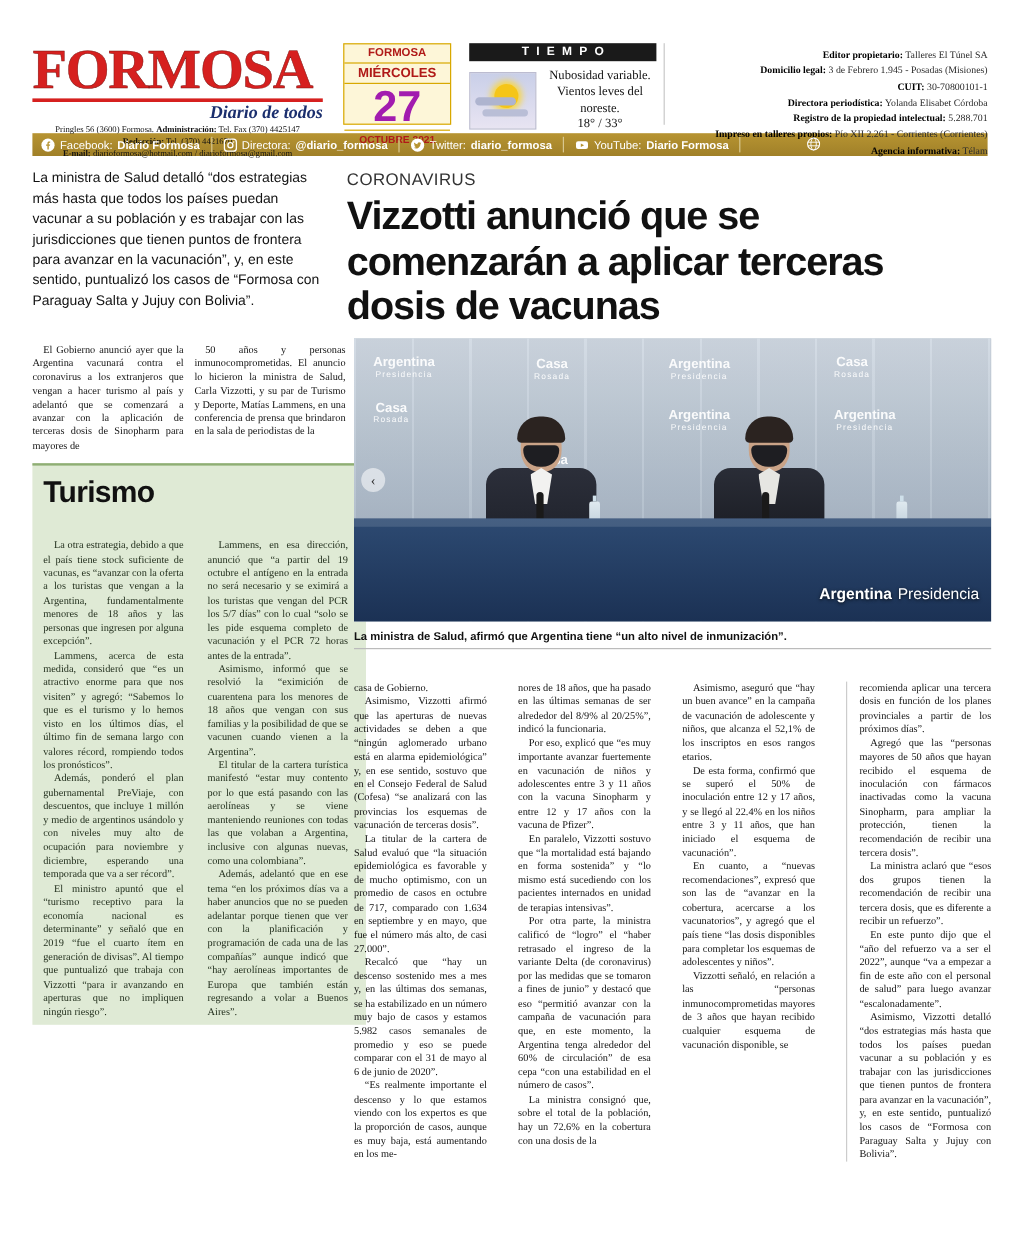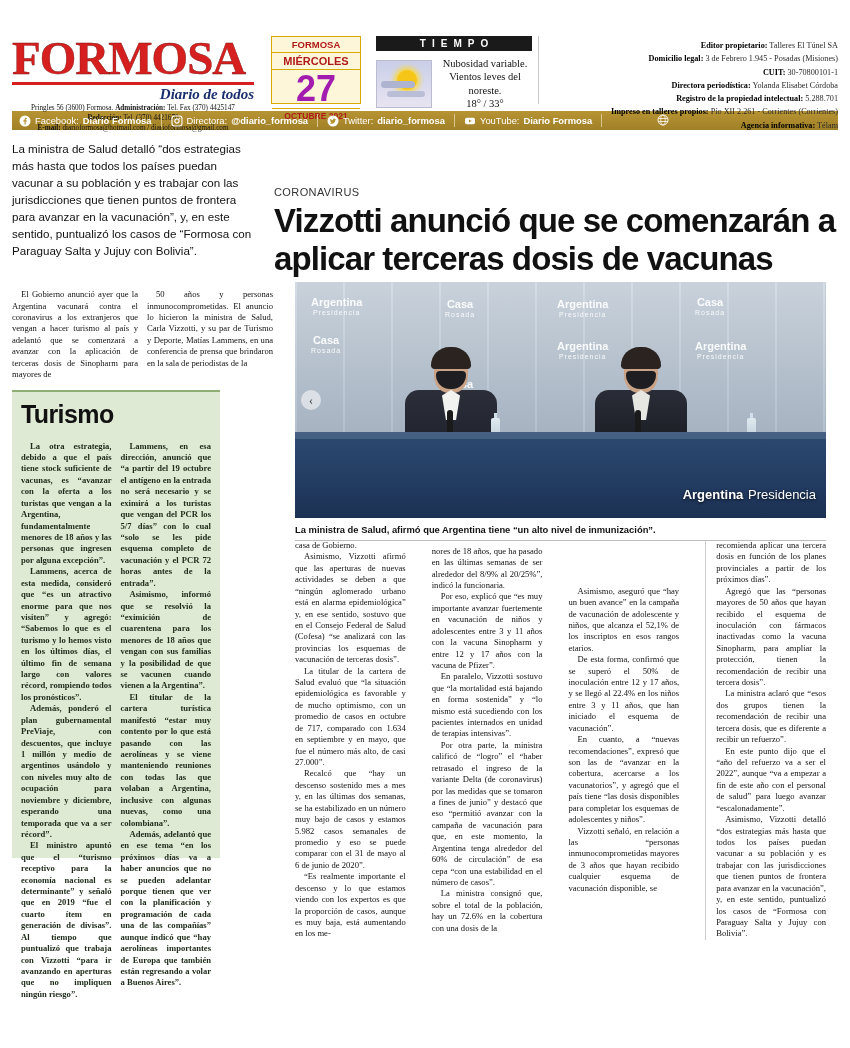--- a/index.html
+++ b/index.html
@@ -2,21 +2,21 @@
 <html><head>
 <meta charset="utf-8">
 <style>
   * { box-sizing: border-box; margin: 0; padding: 0; }
   html, body {
     width: 850px; height: 1048px;
     background: #ffffff;
     font-family: "Liberation Serif", serif;
     overflow: hidden;
   }
-  .page { width: 850px; height: 1048px; position: relative; padding: 0 12px; }
+  .page { width: 850px; height: 1048px; position: relative; padding: 0 27px; }
 
   
   .masthead {
     display: flex; align-items: stretch;
     padding-top: 36px; height: 104px;
   }
   .mh-logo { width: 250px; padding-right: 8px; }
   .mh-title {
     font-family: "Liberation Serif", serif;
     font-weight: bold; font-size: 47px; letter-spacing: -1px;
@@ -81,38 +81,38 @@
   .soc-item b { font-weight: bold; }
 
   
   .toprow { display: flex; margin-top: 11px; }
   .lead-col { width: 262px; padding-right: 14px; }
   .lead-text {
     font-family: "Liberation Sans", sans-serif;
     font-size: 11.6px; line-height: 1.46; color: #111;
   }
   .hl-col { flex: 1; }
-  .kicker { font-family: "Liberation Sans", sans-serif; font-size: 11px;
-    letter-spacing: 0.4px; color: #333; margin-top: 45px; }
+  .kicker { font-family: "Liberation Sans", sans-serif; font-size: 14px;
+    letter-spacing: 0.4px; color: #333; }
   .headline { font-family: "Liberation Sans", sans-serif; font-weight: bold;
     font-size: 33px; line-height: 1.14; color: #111; letter-spacing: -0.9px;
     margin-top: 4px; }
 
   
   .leadbody { display: flex; gap: 9px; margin-top: 12px; }
   .leadbody .c { width: 126px; font-size: 8.6px; line-height: 1.33;
     text-align: justify; color: #111; }
   .leadbody .c p { text-indent: 9px; }
 
   
-  .turismo { margin-top: 9px; width: 208px; background: #dfead5;
+  .turismo { margin-top: 9px; width: 278px; background: #dfead5;
     border-top: 2px solid #8fae74; padding: 8px 9px 10px 9px; height: 468px; }
   .tur-title { font-family: "Liberation Sans", sans-serif; font-weight: bold;
     font-size: 25px; color: #111; letter-spacing: -0.6px; }
-  .tur-cols { display: flex; gap: 9px; margin-top: 12px; font-weight: bold; }
+  .tur-cols { display: flex; gap: 20px; margin-top: 24px; }
   .tur-cols .c { width: 117px; font-size: 8.6px; line-height: 1.33;
     text-align: justify; color: #1d2a18; }
   .tur-cols .c p { text-indent: 9px; margin-bottom: 0; }
 
   
   .photo-wrap { position: absolute; left: 295px; top: 282px; width: 531px; }
   .photo { width: 531px; height: 236px; position: relative; overflow: hidden;
     background: linear-gradient(#b9c4cf, #93a2b2); }
   .ph-wall { position: absolute; inset: 0;
     background:
@@ -146,22 +146,22 @@
     font-size: 12px; color: #333; }
   .ph-mic { position:absolute; width: 6px; background:#1a1a1a; border-radius:3px; }
   .ph-bottle { position:absolute; width:9px; height:26px; background:linear-gradient(#dfe9ef,#b9cad6);
     border-radius:2px 2px 3px 3px; }
   .ph-bottle:before{content:"";position:absolute;left:3px;top:-5px;width:3px;height:5px;background:#cfe0ea;}
   .caption { font-family: "Liberation Sans", sans-serif; font-weight: bold;
     font-size: 9.4px; color: #111; padding: 6px 0 5px 0;
     border-bottom: 1px solid #bbb; }
 
   
-  .bottom { position: absolute; left: 295px; top: 540px; width: 531px;
-    display: flex; gap: 26px; align-items: center; }
+  .bottom { position: absolute; left: 295px; top: 568px; width: 531px;
+    display: flex; gap: 26px; }
   .bottom .bc { width: 125px; font-size: 8.6px; line-height: 1.33;
     text-align: justify; color: #111; }
   .bottom .bc p { text-indent: 9px; }
   .bottom .bc.sep { border-left: 1px solid #ccc; padding-left: 10px; width: 135px; }
 </style>
 </head>
 <body>
 
 <div class="page">
 

